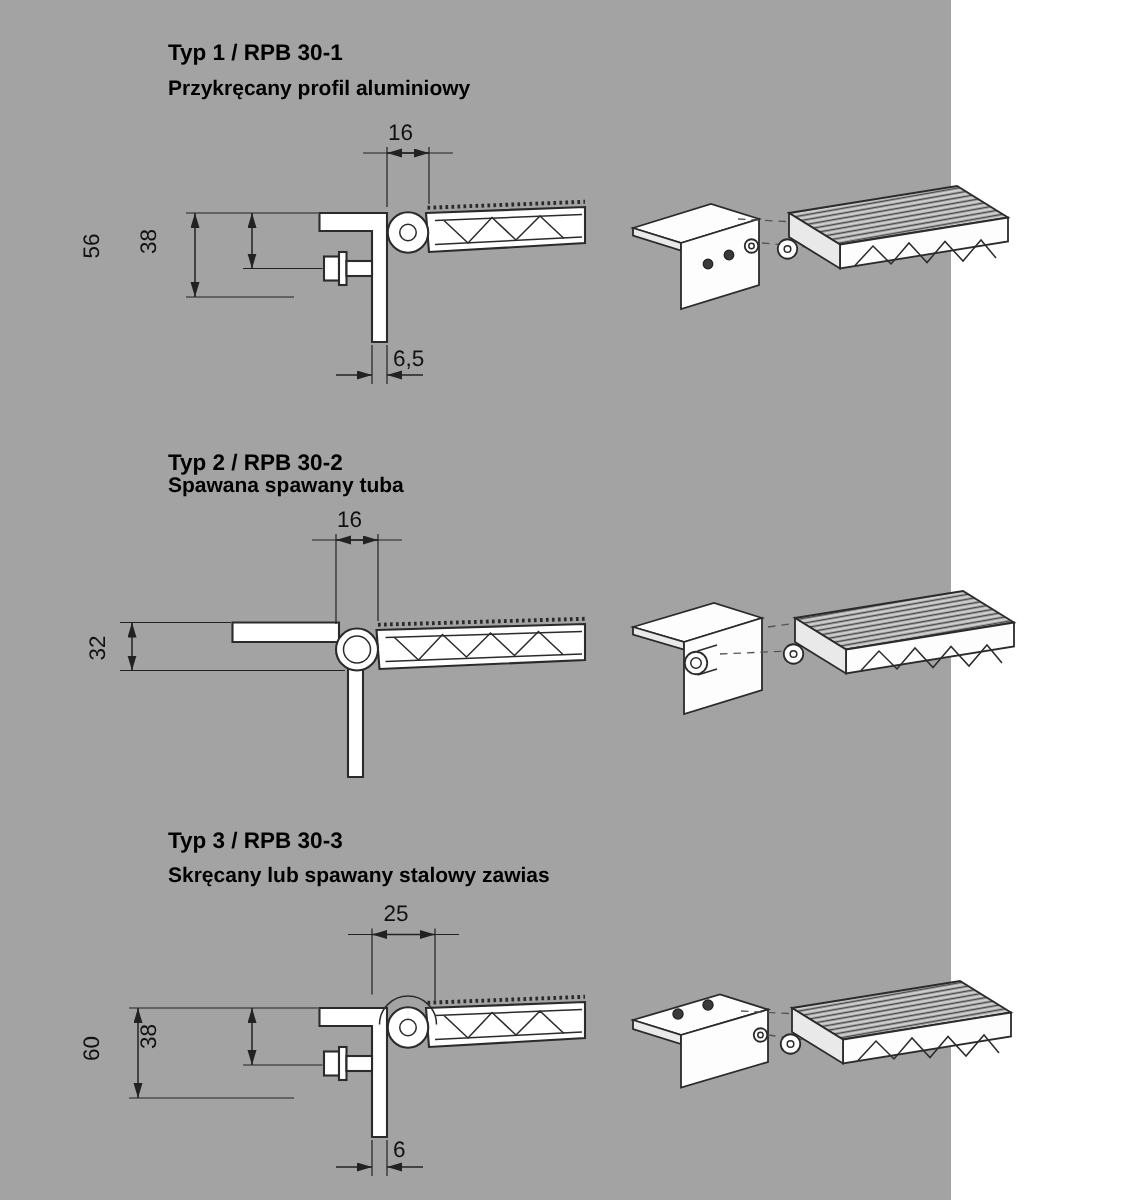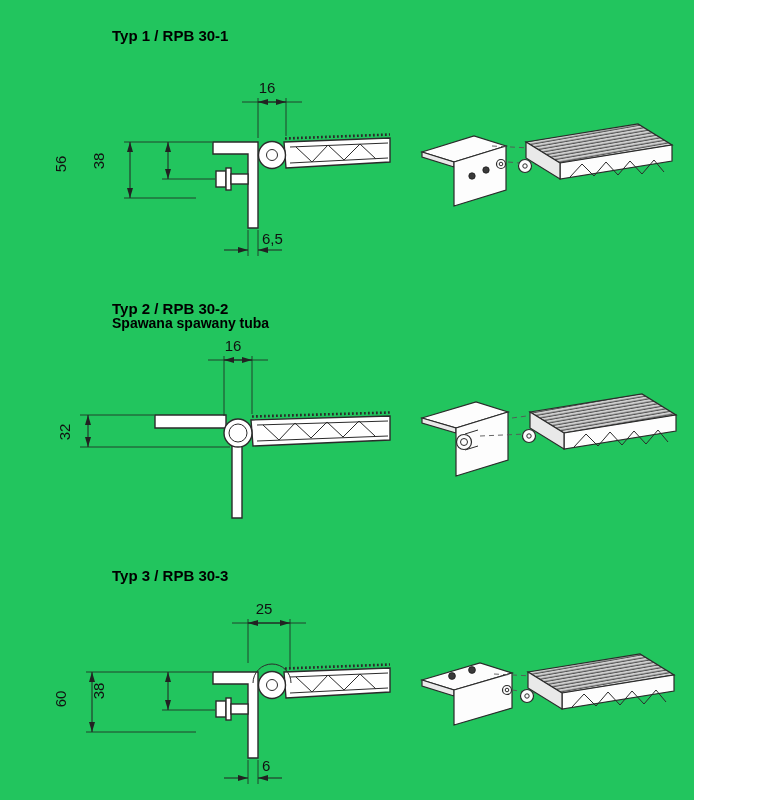--- a/index.html
+++ b/index.html
@@ -1,18 +1,18 @@
 <!DOCTYPE html>
 <html><head>
 <meta charset="utf-8">
 <style>
   * { margin:0; padding:0; box-sizing:border-box; }
   html,body { background:#ffffff; }
   body { width:758px; height:800px; font-family:"Liberation Sans", sans-serif; position:relative; overflow:hidden; }
-  .page { position:relative; width:694px; height:800px; background:#22c55e; }
+  .page { position:relative; width:634px; height:800px; background:#a3a3a3; }
   .sec-title { position:absolute; left:112px; font-size:15px; font-weight:bold; color:#000; white-space:nowrap; }
   .sec-sub   { position:absolute; left:112px; font-size:14px; font-weight:bold; color:#000; white-space:nowrap; }
   svg { position:absolute; overflow:visible; }
   svg text { font-family:"Liberation Sans", sans-serif; font-size:15px; fill:#111; font-weight:normal; }
   .outline { fill:#ffffff; stroke:#2b2b2b; stroke-width:1.4; }
   .thin    { fill:none; stroke:#2b2b2b; stroke-width:1; }
   .serr    { fill:none; stroke:#2b2b2b; stroke-width:2.6; stroke-dasharray:1.8 2.2; }
   .dim     { fill:none; stroke:#222; stroke-width:1; }
   .ext     { fill:none; stroke:#222; stroke-width:0.8; }
   .dash    { fill:none; stroke:#555; stroke-width:0.9; stroke-dasharray:5 4; }
@@ -20,20 +20,21 @@
   .faceL   { fill:#e9e9e9; stroke:#2b2b2b; stroke-width:1.2; }
   .edge    { stroke:#2b2b2b; stroke-width:1.2; }
   .boltdot { fill:#3a3a3a; stroke:#1c1c1c; stroke-width:0.8; }
 </style>
 </head>
 <body>
 
 <div class="page">
 
   <div class="sec-title" style="top:27px">Typ 1 / RPB 30-1</div>
+  <div class="sec-sub" style="top:50px">Przykręcany profil aluminiowy</div>
 
   <svg width="370" height="200" viewBox="0 0 370 200" style="left:36px;top:72px">
     <defs>
       <marker id="arrE" orient="auto" markerUnits="userSpaceOnUse" markerWidth="12" markerHeight="8" refX="10" refY="3">
         <path d="M0,0 L10,3 L0,6 Z" fill="#222"></path>
       </marker>
       <marker id="arrS" orient="auto-start-reverse" markerUnits="userSpaceOnUse" markerWidth="12" markerHeight="8" refX="10" refY="3">
         <path d="M0,0 L10,3 L0,6 Z" fill="#222"></path>
       </marker>
       <pattern id="ribs" width="6" height="3.2" patternUnits="userSpaceOnUse" patternTransform="rotate(-10)">
@@ -165,21 +166,22 @@
     <g>
       <polygon class="edge" fill="url(#ribs)" points="122,40 234,22 268,43 156,61"></polygon>
       <polygon class="face" points="156,61 268,43 268,59 156,77"></polygon>
       <polygon class="faceL" points="122,40 156,61 156,77 122,56"></polygon>
       <polyline class="thin" points="166,75 178,62 190,74 202,60 214,73 226,59 238,72 250,58 260,70"></polyline>
       <circle class="face" cx="121" cy="64" r="6.5"></circle>
       <circle class="thin" cx="121" cy="64" r="2.2"></circle>
     </g>
   </svg>
 
-  <div class="sec-title" style="top:567px">Typ 3 / RPB 30-3</div>
+  <div class="sec-title" style="top:552px">Typ 3 / RPB 30-3</div>
+  <div class="sec-sub" style="top:575px">Skręcany lub spawany stalowy zawias</div>
 
   <svg width="370" height="205" viewBox="0 0 370 205" style="left:36px;top:593px">
     <g>
       <polygon class="outline" points="248,79 354,75 354,99 250,105"></polygon>
       <line class="serr" x1="249" y1="75.5" x2="354" y2="71.5"></line>
       <line class="thin" x1="254" y1="84" x2="352" y2="80"></line>
       <line class="thin" x1="254" y1="100" x2="352" y2="95"></line>
       <polyline class="thin" points="260,84 276,99 292,82 308,97 324,81 340,96"></polyline>
     </g>
     <g>

